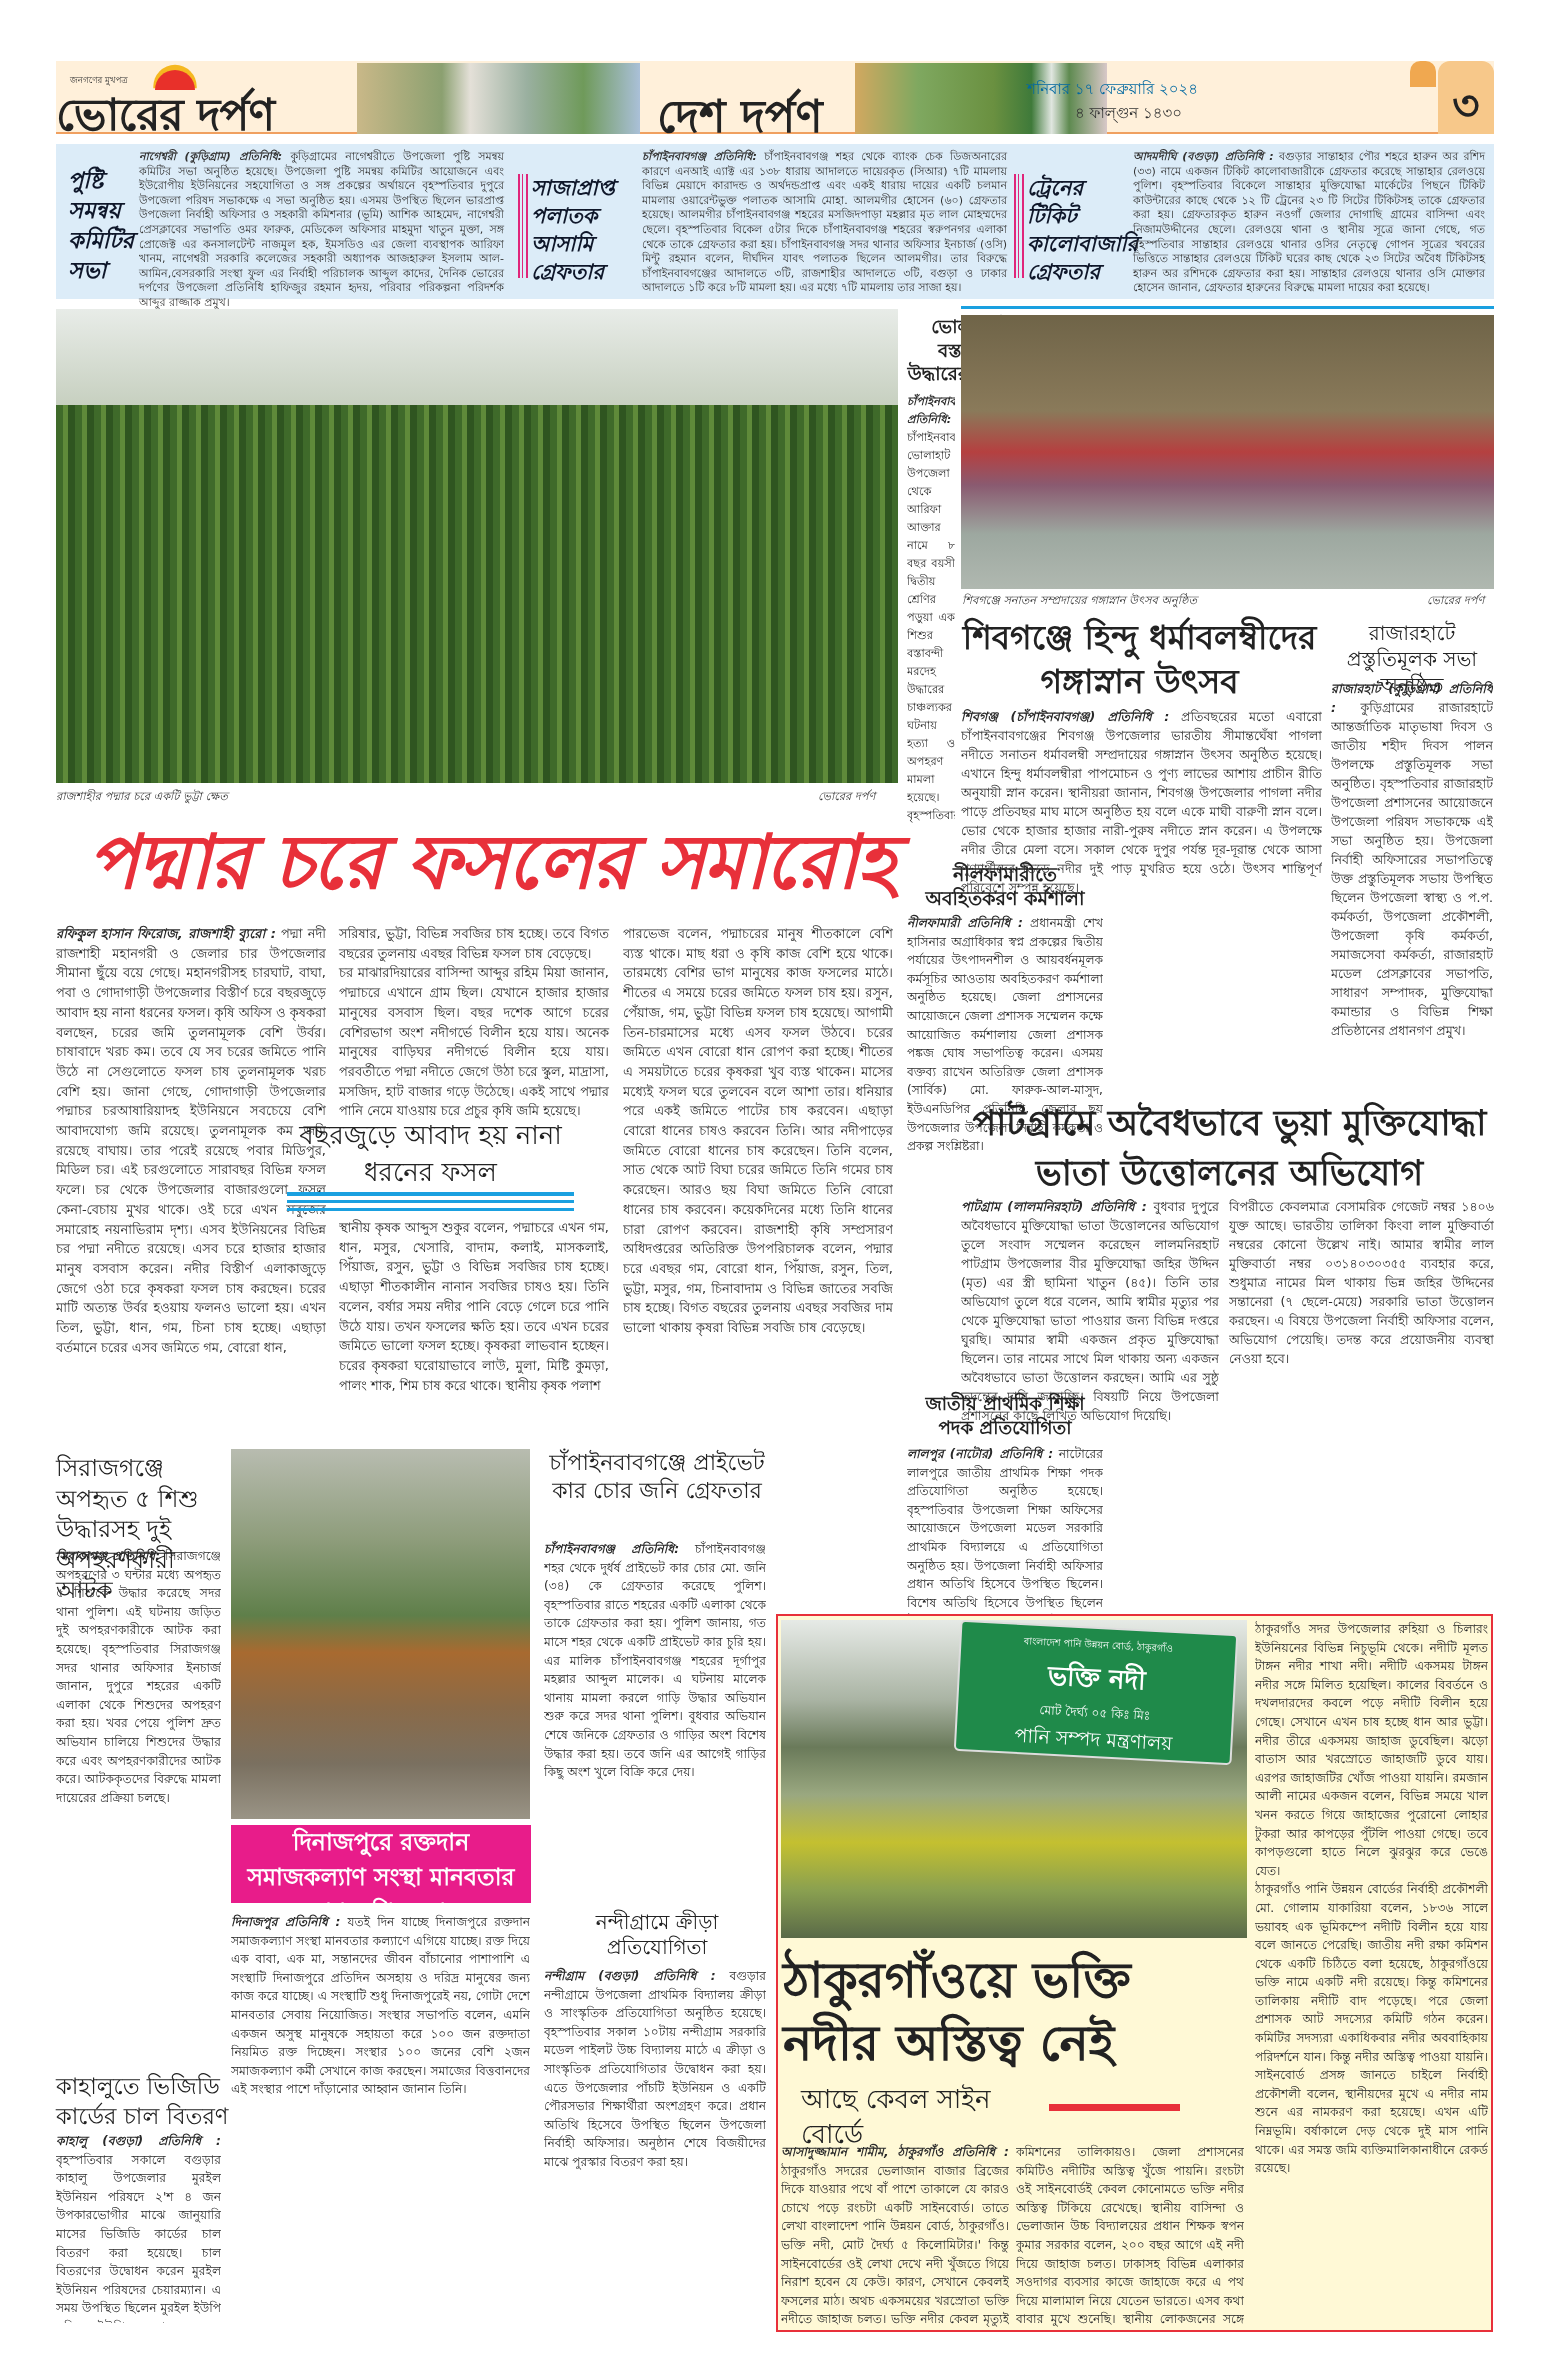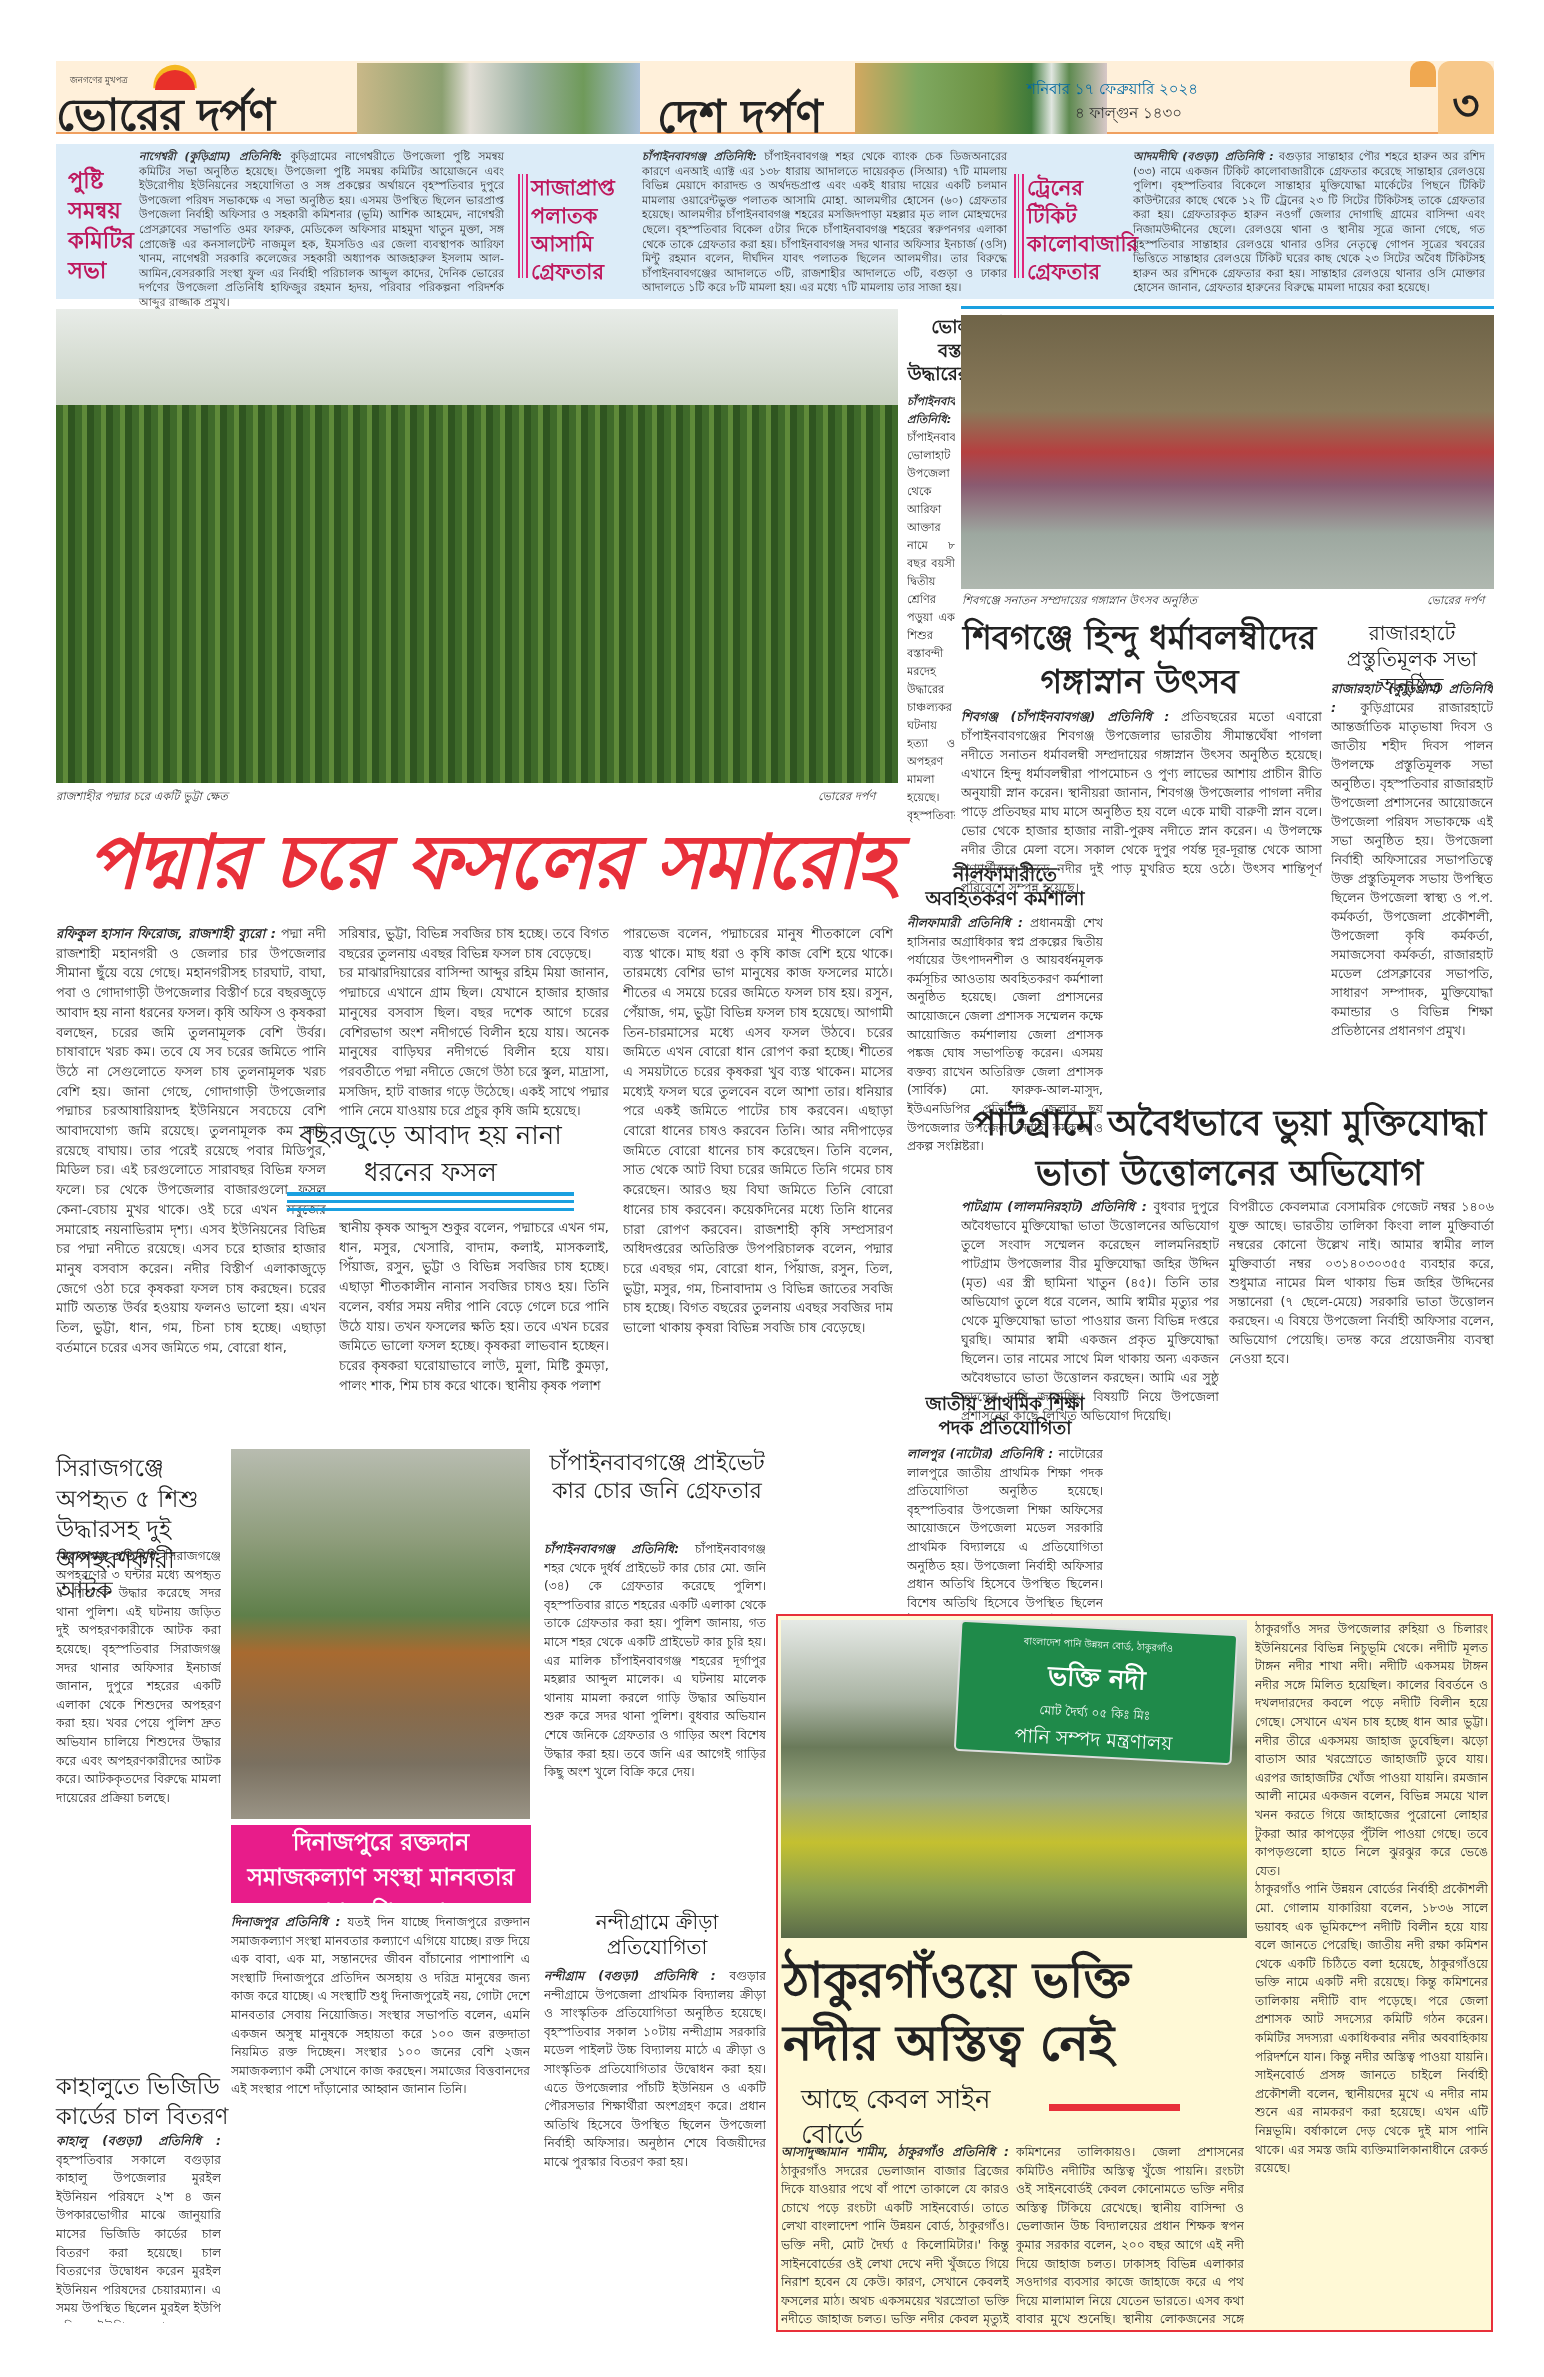--- a/index.html
+++ b/index.html
@@ -13,21 +13,21 @@
 #sun{left:155px;top:70px;width:40px;height:20px;background:#e8302a;border-radius:40px 40px 0 0;box-shadow:0 -3.5px 0 1.7px #f5b820}
 .photo{background:linear-gradient(135deg,#7a9a50,#c6b070,#5d8040)}
 #section-title{left:657px;top:82px;font-size:45px;font-weight:bold;color:#222;font-family:"DejaVu Serif",serif}
 #date1{left:1027px;top:77px;font-size:15px;color:#0369a1}
 #date2{left:1075px;top:101px;font-size:15px;color:#333}
 #page-tab{left:1438px;top:61px;width:56px;height:73px;background:#f7c88a;border-radius:12.2px 12.2px 0 0}
 #page-tab-fold{left:1410px;top:61px;width:26px;height:26px;background:#f0a850;border-radius:10.4px 10.4px 0 0}
 #page-no{left:1438px;top:73px;width:56px;text-align:center;font-size:42px;font-weight:bold;color:#222}
 
 #brief-strip{left:56px;top:144px;width:1438px;height:155px;background:#dcecf8}
-.brief-head{font-size:24.4px;font-weight:bold;line-height:31px;color:#be185d}
+.brief-head{font-size:24.4px;font-style:italic;font-weight:bold;line-height:31px;color:#0f172a}
 .brief-txt{font-size:11px;line-height:14.6px;text-align:justify;color:#333}
 .pinkbars{width:10.4px;height:104px;border-left:2.6px solid #e0257a;border-right:2.6px solid #e0257a;background:linear-gradient(90deg,transparent 1.7px,#e0257a 1.7px,#e0257a 3.5px,transparent 3.5px)}
 
 #corn-photo{left:56px;top:309px;width:842px;height:474px;background:repeating-linear-gradient(90deg,#3f6a2a 0 7px,#5f8a3a 7px 12.2px,#2f5520 12.2px 19px);}
 #corn-sky{left:56px;top:309px;width:842px;height:96px;background:linear-gradient(#e8ece8,#c7d0c0)}
 .caption{font-size:11.3px;font-style:italic;color:#333}
 #crowd-photo{left:961px;top:315px;width:533px;height:274px;background:linear-gradient(180deg,#6f6448 0%,#8a7a5a 35%,#b54040 50%,#8a5a70 62%,#9da8a0 80%,#b0b8b0 100%)}
 .blue-rule{height:2.6px;background:#1aa0e0}
 
 .hl{font-weight:bold;color:#222;line-height:1.15;font-family:"DejaVu Sans",sans-serif}

